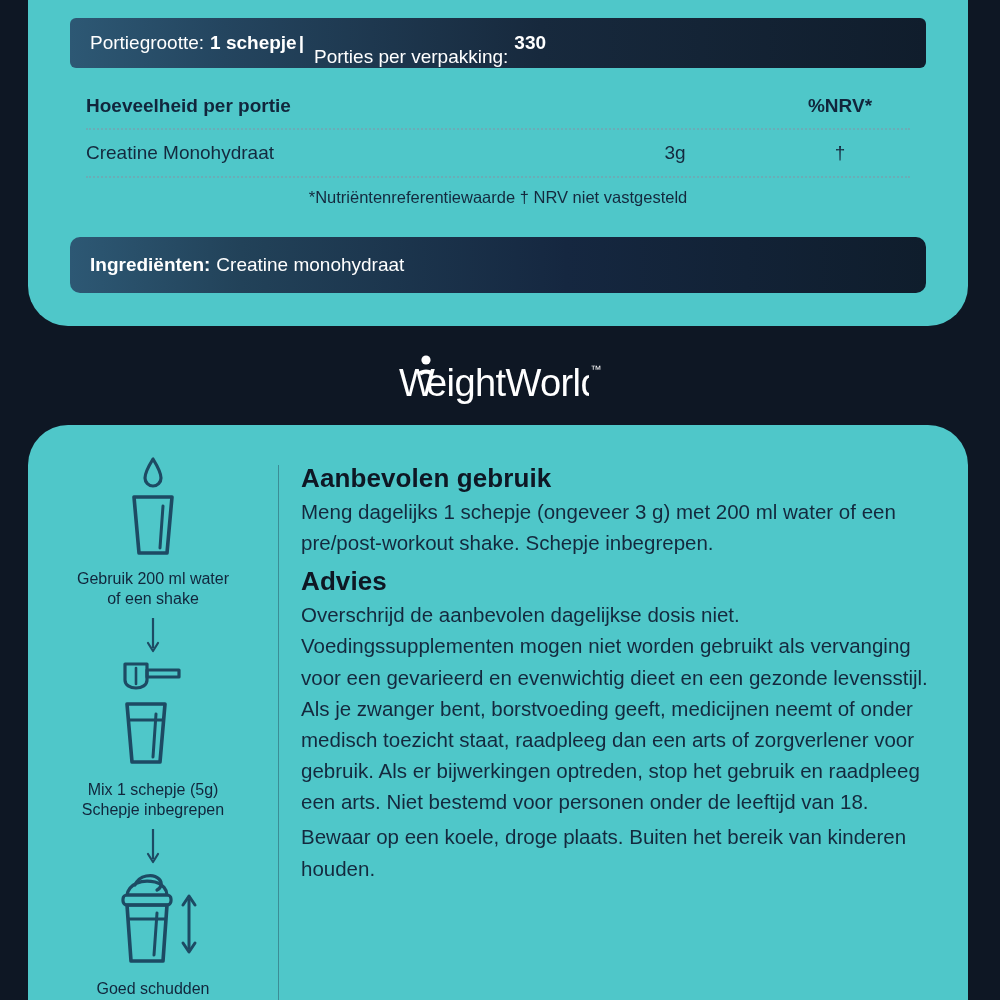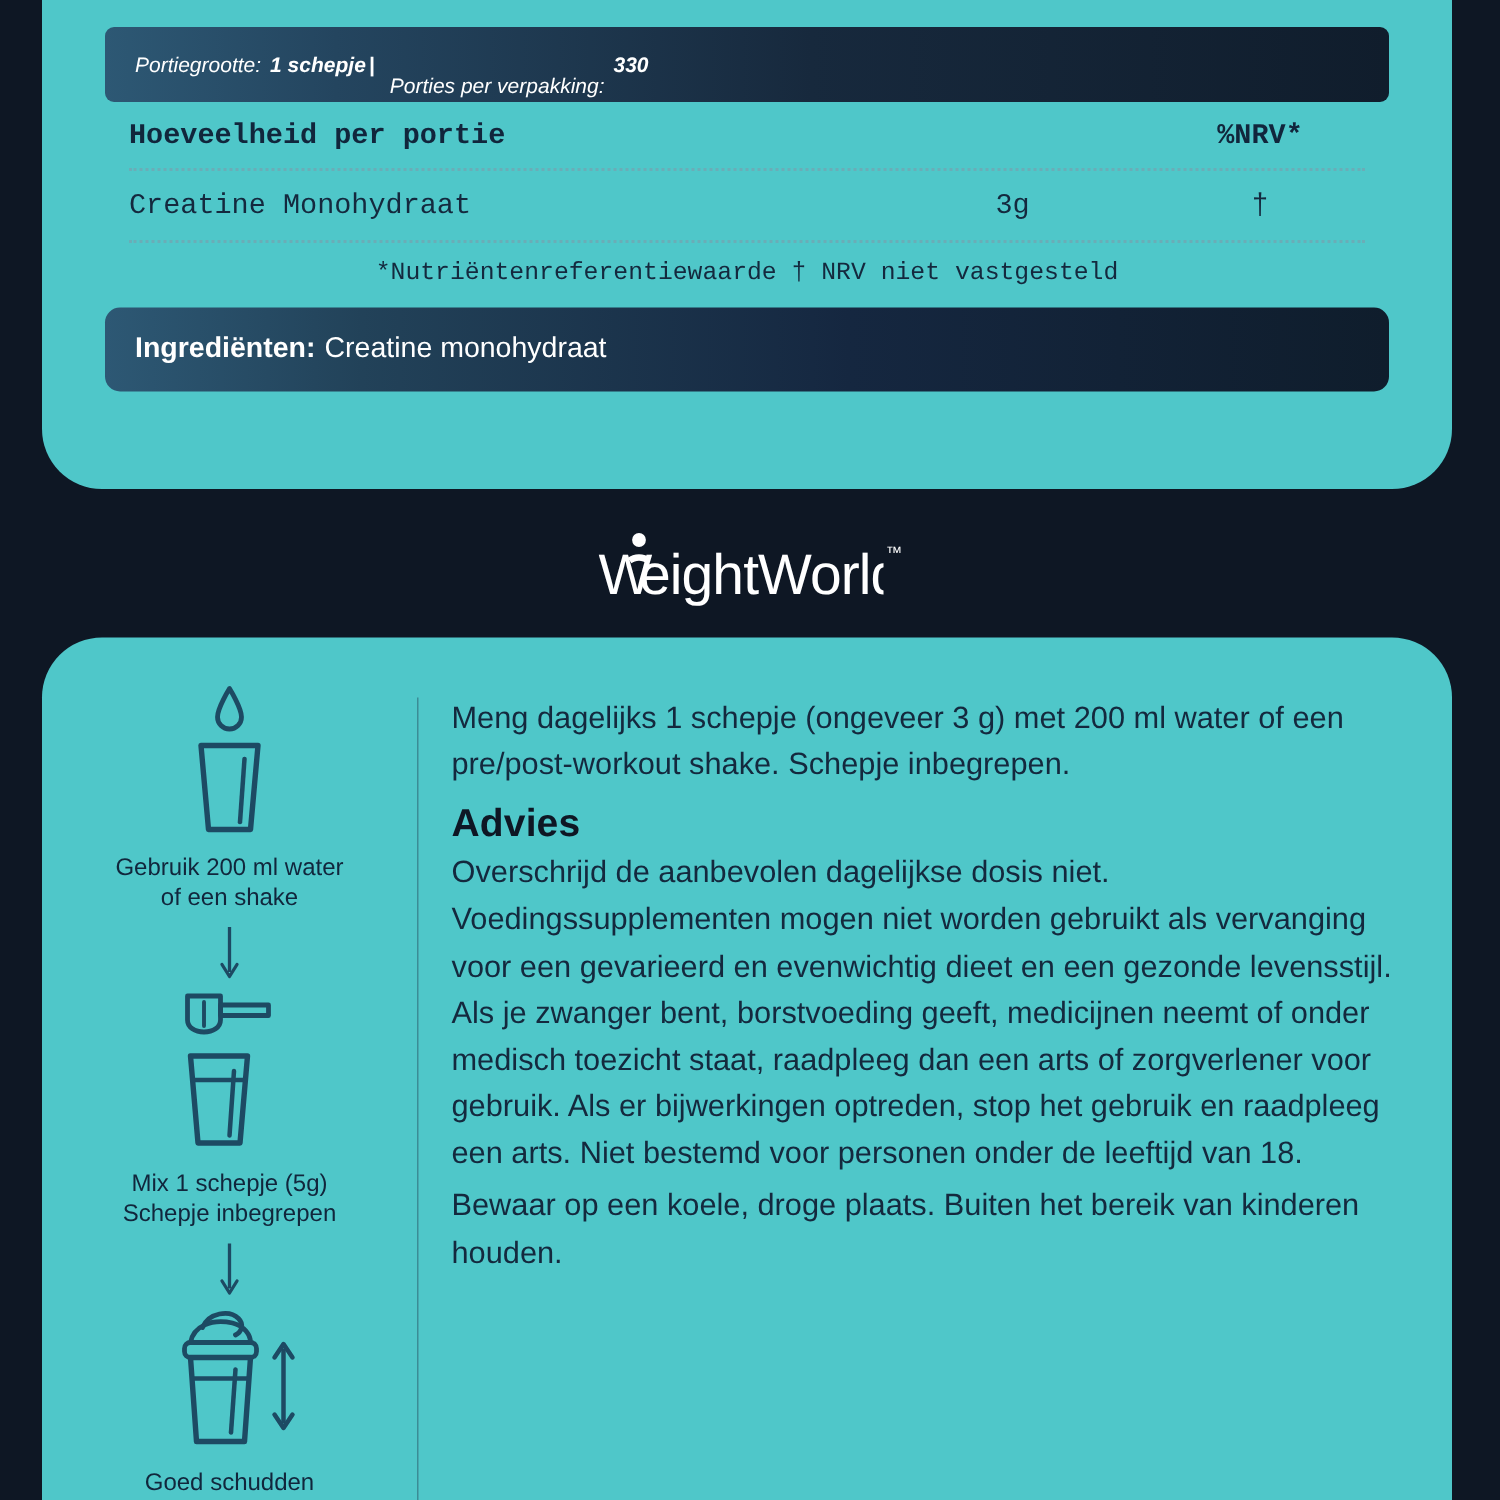--- a/index.html
+++ b/index.html
@@ -39,32 +39,30 @@
 
   .serving-bar {
     margin: 18px 42px 0 42px;
     height: 50px;
     border-radius: 6px;
     background: linear-gradient(90deg, #2d5874 0%, #24455f 18%, #17293d 55%, #101d2c 100%);
     display: flex;
     align-items: center;
     padding-left: 20px;
     color: #ffffff;
-    font-size: 14px;
+    font-size: 19px;
     white-space: nowrap;
-    font-style: italic;
   }
   .serving-bar .b { font-weight: 700; text-align: center; }
   .serving-bar .sep { font-weight: 700; padding: 0 4px 0 2px; }
   .serving-bar .lab { font-weight: 400; }
 
   .table-wrap {
     margin: 0 42px;
-    padding: 0 16px;
-    font-family: Liberation Mono, monospace;
+    padding: 16px 16px;
   }
 
   .row {
     display: flex;
     align-items: center;
   }
 
   .row.head {
     height: 44px;
     font-size: 19px;
@@ -306,20 +304,21 @@
         <div>Goed schudden</div>
         <div>voor gebruik</div>
       </div>
     </div>
   </div>
 
   <div class="divider-v"></div>
 
   <div class="usage-right">
 
+    <div class="sec-title">Aanbevolen gebruik</div>
     <div class="sec-body">Meng dagelijks 1 schepje (ongeveer 3 g) met 200 ml water of een pre/post-workout shake. Schepje inbegrepen.</div>
 
     <div class="sec-title spaced">Advies</div>
     <div class="sec-body">Overschrijd de aanbevolen dagelijkse dosis niet. Voedingssupplementen mogen niet worden gebruikt als vervanging voor een gevarieerd en evenwichtig dieet en een gezonde levensstijl. Als je zwanger bent, borstvoeding geeft, medicijnen neemt of onder medisch toezicht staat, raadpleeg dan een arts of zorgverlener voor gebruik. Als er bijwerkingen optreden, stop het gebruik en raadpleeg een arts. Niet bestemd voor personen onder de leeftijd van 18.</div>
 
     <div class="sec-body">Bewaar op een koele, droge plaats. Buiten het bereik van kinderen houden.</div>
   </div>
 </div>
 
 </body></html>

